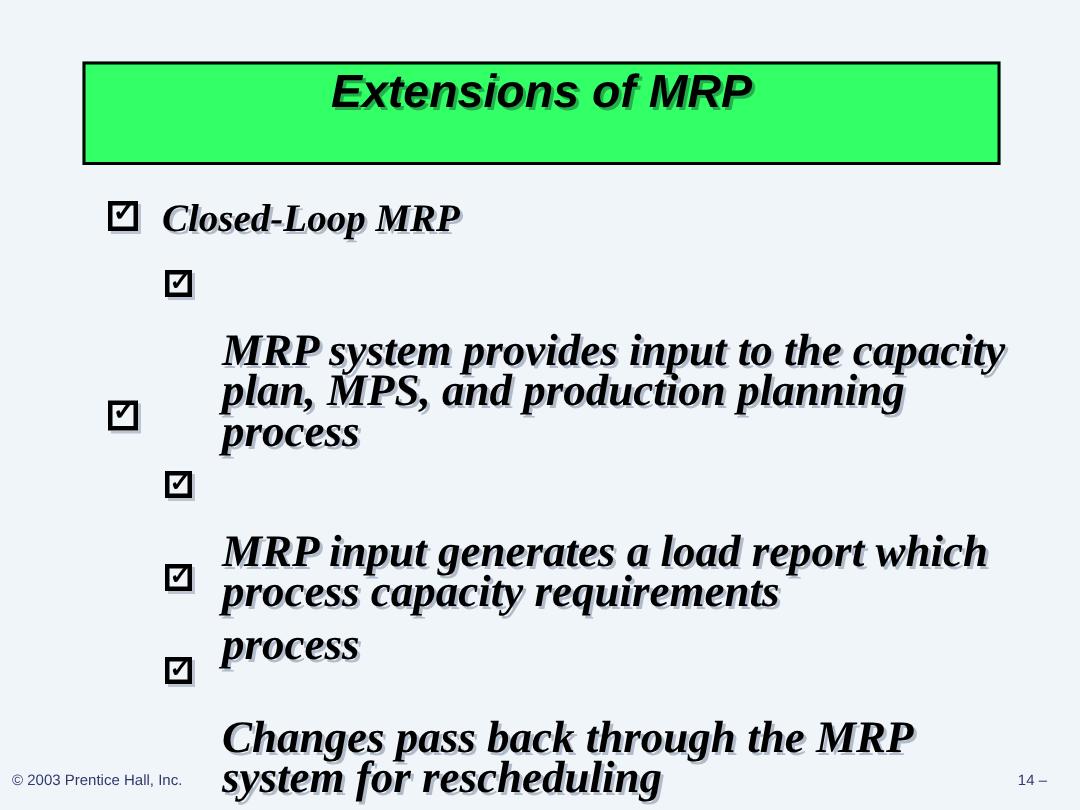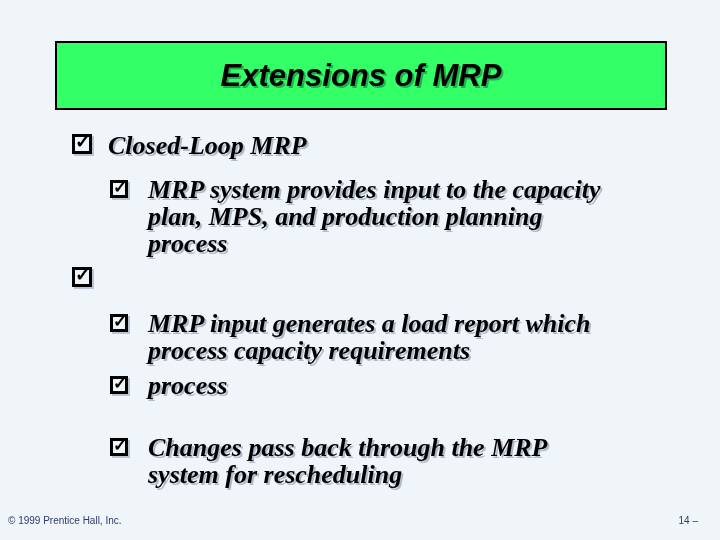--- a/index.html
+++ b/index.html
@@ -16,21 +16,21 @@
   }
   .title-bar {
     position: absolute;
     left: 55px;
     top: 41px;
     width: 608px;
     height: 65px;
     background: #33FF66;
     border: 2px solid #000000;
     display: flex;
-    align-items: center;
+    align-items: flex-start;
     justify-content: center;
   }
   .title-text {
     font-size: 31px;
     font-weight: bold;
     font-style: italic;
     color: #000000;
     letter-spacing: 0px;
     text-shadow: 2px 2px 0 rgba(10, 80, 45, 0.45);
     white-space: nowrap;
@@ -46,21 +46,21 @@
     color: #000000;
     text-shadow: 2px 2px 0 rgba(125, 138, 160, 0.55);
   }
   .bullet .line {
     white-space: nowrap;
     font-family: Liberation Serif, serif;
   }
   .l1 { left: 72px; }
   .l1 .txt { font-size: 26px; line-height: 31px; margin-left: 16px; }
   .l2 { left: 110px; }
-  .l2 .txt { font-size: 26px; line-height: 27px; margin-left: 20px; }
+  .l2 .txt { font-size: 30px; line-height: 27px; margin-left: 20px; margin-top: 44px; }
   .chk {
     position: relative;
     flex: 0 0 auto;
     border: 3px solid #000000;
     background: transparent;
     box-shadow: 2px 2px 0 rgba(125, 138, 160, 0.45);
   }
   .l1 .chk {
     width: 14px;
     height: 14px;
@@ -156,16 +156,16 @@
   <div class="bullet l2" style="top:434px">
     <span class="chk">
         <i class="tick">✓</i>
       </span>
     <div class="txt">
       <div class="line">Changes pass back through the MRP</div>
       <div class="line">system for rescheduling</div>
     </div>
   </div>
 
-  <div class="footer footer-left">© 1999 Prentice Hall, Inc.</div>
+  <div class="footer footer-left">© 2003 Prentice Hall, Inc.</div>
   <div class="footer footer-right">14 –</div>
 
 </div>
 
 </body></html>

